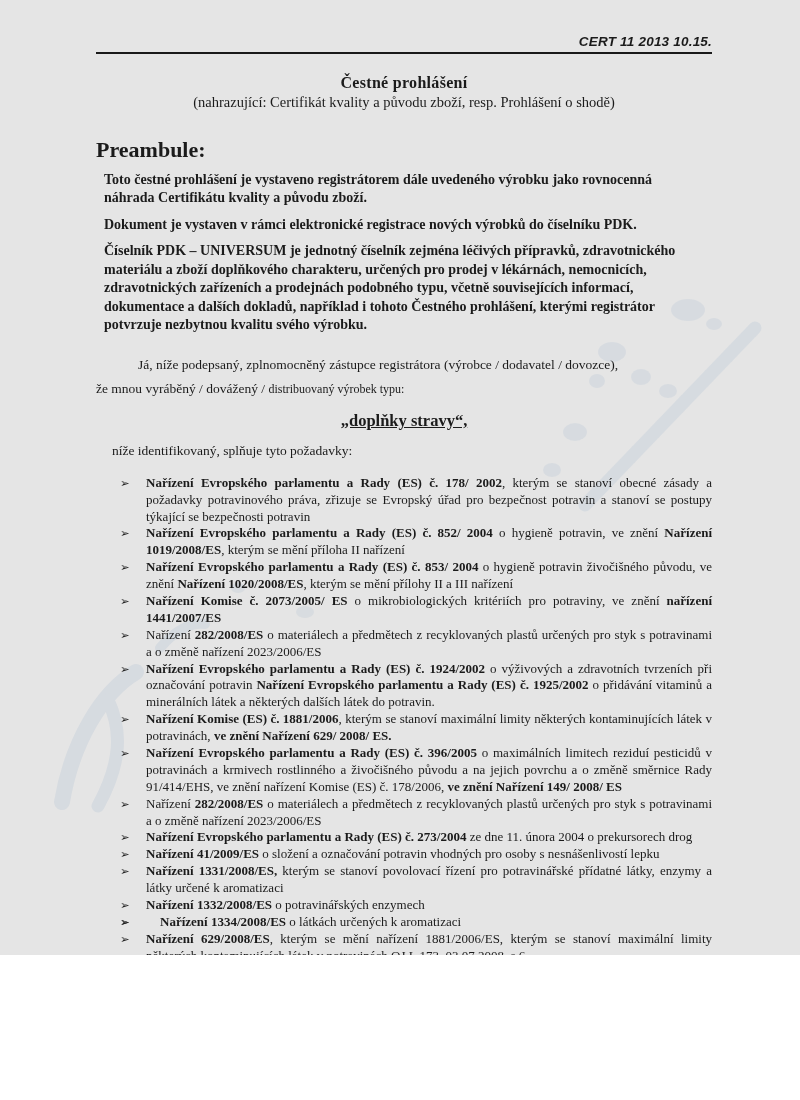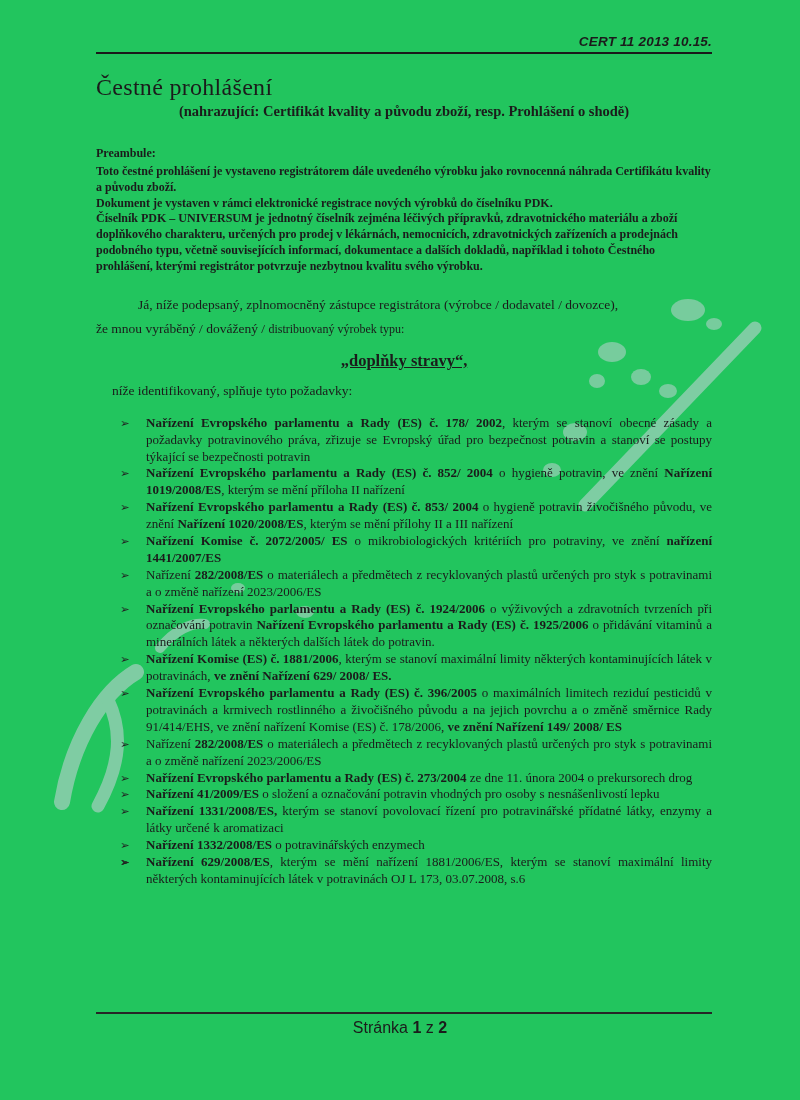--- a/index.html
+++ b/index.html
@@ -1,35 +1,35 @@
 <!DOCTYPE html>
 <html><head>
 <meta charset="utf-8">
 <style>
   html,body { margin:0; padding:0; background:#ffffff; }
   .page {
-    position:relative; width:800px; height:1100px; overflow:hidden;
-    background:#22c55e; color:#1b1b1b;
+    position:relative; width:800px; height:955px; overflow:hidden;
+    background:#e5e5e5; color:#1b1b1b;
     font-family:"Liberation Serif", serif;
   }
   .watermark { position:absolute; left:0; top:0; z-index:0; pointer-events:none; }
   .content { position:relative; z-index:1; padding:34px 88px 0 96px; }
 
   .header-ref {
     text-align:right; font-family:"Liberation Sans", sans-serif;
     font-style:italic; font-weight:600; font-size:13.5px;
     margin:0 0 3px 0; letter-spacing:0.2px;
   }
   .top-rule { border:none; border-top:2.5px solid #1a1a1a; margin:0; }
 
-  .title { font-size:24px; font-weight:normal; margin:20px 0 2px 0; letter-spacing:0.3px; }
-  .subtitle { text-align:center; font-size:14.5px; font-weight:bold; margin:2px 0 26px 0; }
+  .title { text-align:center; font-size:16px; font-weight:bold; margin:20px 0 2px 0; letter-spacing:0.3px; }
+  .subtitle { text-align:center; font-size:14.5px; font-weight:normal; margin:2px 0 26px 0; }
 
-  .preamble-heading { font-size:12px; font-weight:bold; margin:14px 0 3px 0; }
-  .preamble p { font-size:12px; font-weight:bold; line-height:1.32; margin:0; }
+  .preamble-heading { font-size:22px; font-weight:bold; margin:14px 0 3px 0; }
+  .preamble p { font-size:14px; font-weight:bold; line-height:1.32; margin:8px; }
 
   .intro { font-size:13.5px; margin:22px 0 0 0; text-indent:42px; }
   .verb { text-align:center; font-weight:bold; font-size:14.5px; margin:20px 0 18px 0; }
   .prodline { font-size:13.5px; margin:8px 0 0 0; }
   .prodline .small { font-size:12px; }
   .prodtype { text-align:center; font-size:16.5px; font-weight:bold; margin:14px 0 12px 0; }
   .prodtype span { text-decoration:underline; }
   .req-intro { font-size:13.5px; margin:8px 0 0 16px; }
 
   ul.reqs { list-style:none; margin:16px 0 0 0; padding:0 0 0 24px; }
@@ -90,32 +90,32 @@
 
     <p class="intro">Já, níže podepsaný, zplnomocněný zástupce registrátora (výrobce / dodavatel / dovozce),</p>
     <p class="prodline"><span>že mnou vyráběný / dovážený  / </span><span class="small">distribuovaný výrobek typu:</span></p>
     <p class="prodtype"><span>„doplňky stravy“,</span></p>
     <p class="req-intro">níže identifikovaný, splňuje tyto požadavky:</p>
 
     <ul class="reqs">
         <li class="req"><span class="bullet">➢</span><span><b>Nařízení Evropského parlamentu a Rady (ES) č. 178/ 2002</b><span>, kterým se stanoví obecné zásady a požadavky potravinového práva, zřizuje se Evropský úřad pro bezpečnost potravin a stanoví se postupy týkající se bezpečnosti potravin</span></span></li>
         <li class="req"><span class="bullet">➢</span><span><b>Nařízení Evropského parlamentu a Rady (ES) č. 852/ 2004</b><span> o hygieně potravin, ve znění </span><b>Nařízení 1019/2008/ES</b><span>, kterým se mění příloha II nařízení</span></span></li>
         <li class="req"><span class="bullet">➢</span><span><b>Nařízení Evropského parlamentu a Rady (ES) č. 853/ 2004</b><span> o hygieně potravin živočišného původu, ve znění </span><b>Nařízení 1020/2008/ES</b><span>, kterým se mění přílohy II a III nařízení</span></span></li>
-        <li class="req"><span class="bullet">➢</span><span><b>Nařízení Komise č. 2072/2005/ ES</b><span> o mikrobiologických kritériích pro potraviny, ve znění </span><b>nařízení 1441/2007/ES</b></span></li>
+        <li class="req"><span class="bullet">➢</span><span><b>Nařízení Komise č. 2073/2005/ ES</b><span> o mikrobiologických kritériích pro potraviny, ve znění </span><b>nařízení 1441/2007/ES</b></span></li>
         <li class="req"><span class="bullet">➢</span><span><span>Nařízení </span><b>282/2008/ES</b><span> o materiálech a předmětech z recyklovaných plastů určených pro styk s potravinami a o změně nařízení 2023/2006/ES</span></span></li>
-        <li class="req"><span class="bullet">➢</span><span><b>Nařízení Evropského parlamentu a Rady (ES) č. 1924/2006</b><span>  o výživových a zdravotních tvrzeních při označování potravin </span><b>Nařízení Evropského parlamentu a Rady (ES) č. 1925/2006</b><span>  o přidávání vitaminů a minerálních látek a některých dalších látek do potravin.</span></span></li>
+        <li class="req"><span class="bullet">➢</span><span><b>Nařízení Evropského parlamentu a Rady (ES) č. 1924/2002</b><span>  o výživových a zdravotních tvrzeních při označování potravin </span><b>Nařízení Evropského parlamentu a Rady (ES) č. 1925/2002</b><span>  o přidávání vitaminů a minerálních látek a některých dalších látek do potravin.</span></span></li>
         <li class="req"><span class="bullet">➢</span><span><b>Nařízení Komise (ES) č. 1881/2006</b><span>, kterým se stanoví maximální limity některých kontaminujících látek v potravinách, </span><b>ve znění Nařízení 629/ 2008/ ES.</b></span></li>
         <li class="req"><span class="bullet">➢</span><span><b>Nařízení Evropského parlamentu a Rady (ES) č. 396/2005</b><span> o maximálních limitech reziduí pesticidů v potravinách a krmivech rostlinného a živočišného původu a na jejich povrchu a o změně směrnice Rady 91/414/EHS, ve znění nařízení Komise (ES) č. 178/2006, </span><b>ve znění Nařízení 149/ 2008/ ES</b></span></li>
         <li class="req"><span class="bullet">➢</span><span><span>Nařízení </span><b>282/2008/ES</b><span> o materiálech a předmětech z recyklovaných plastů určených pro styk s potravinami a o změně nařízení 2023/2006/ES</span></span></li>
         <li class="req"><span class="bullet">➢</span><span><b>Nařízení Evropského parlamentu a Rady (ES) č. 273/2004</b><span> ze dne 11. února 2004 o prekursorech drog</span></span></li>
         <li class="req"><span class="bullet">➢</span><span><b>Nařízení 41/2009/ES</b><span> o složení a označování potravin vhodných pro osoby s nesnášenlivostí lepku</span></span></li>
         <li class="req"><span class="bullet">➢</span><span><b>Nařízení 1331/2008/ES,</b><span> kterým se stanoví povolovací řízení pro potravinářské přídatné látky, enzymy a látky určené k aromatizaci</span></span></li>
         <li class="req"><span class="bullet">➢</span><span><b>Nařízení 1332/2008/ES</b><span> o potravinářských enzymech</span></span></li>
         <li class="req"><span class="bullet">➢</span></li>
-        <li class="req indent"><span class="bullet">➢</span></li>
+        <li class="req indent"><span class="bullet">➢</span><span><b>Nařízení 1334/2008/ES</b><span> o  látkách určených k aromatizaci</span></span></li>
         <li class="req"><span class="bullet">➢</span><span><b>Nařízení 629/2008/ES</b><span>, kterým se mění nařízení 1881/2006/ES, kterým se stanoví maximální limity některých kontaminujících látek v potravinách  OJ L 173, 03.07.2008, s.6</span></span></li>
       </ul>
 
   </div>
 
   <hr class="footer-rule">
   <div class="footer">
     <span>Stránka</span>
     <b>1</b>
     <span>z</span>

